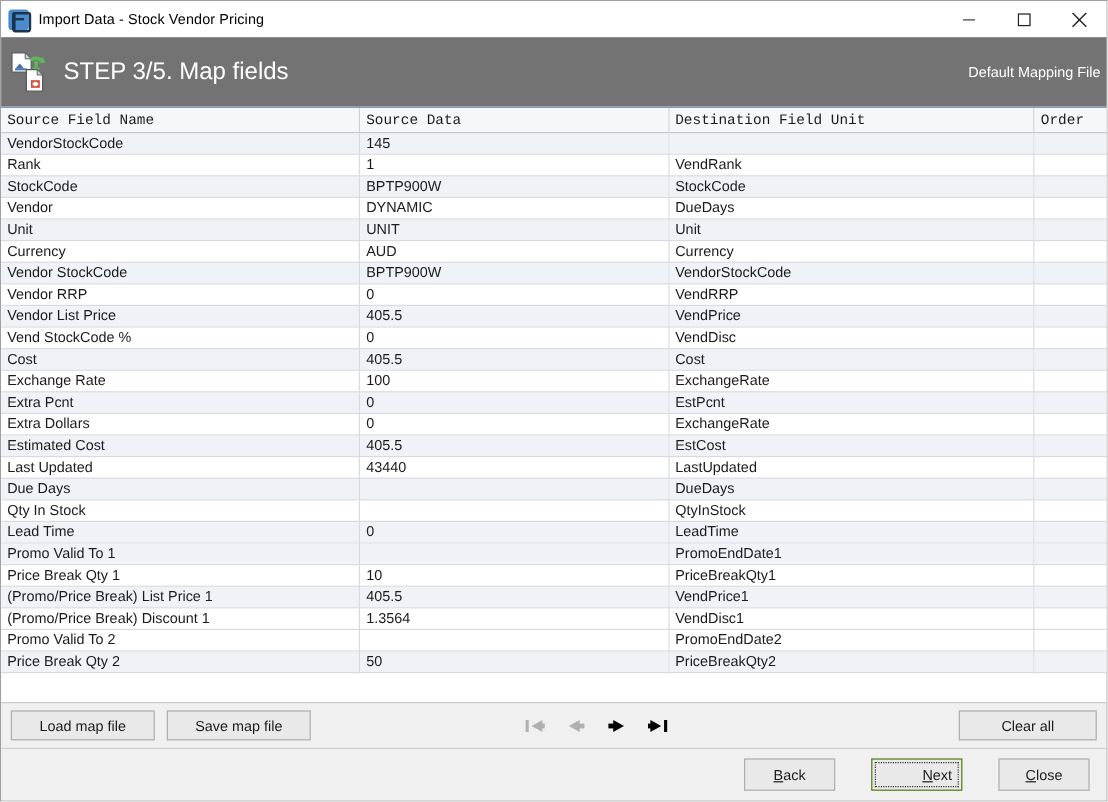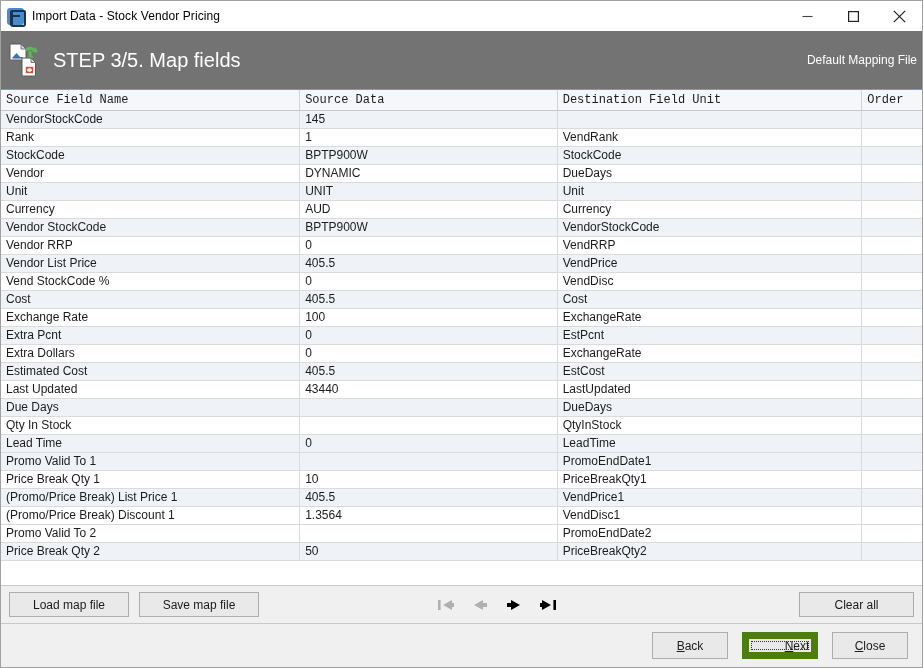--- a/index.html
+++ b/index.html
@@ -192,29 +192,29 @@
   
   .footer {
     flex: 0 0 auto;
     height: 44px;
     background: #f0f0f0;
     border-top: 1px solid #c8c8c8;
     display: flex;
     align-items: center;
     justify-content: flex-end;
     padding-right: 14px;
-    gap: 14px;
+    gap: 30px;
   }
   .btn-foot {
     width: 76px; height: 27px;
     background: #e9e9e9;
     border: 1px solid #adadad;
   }
   .btn-foot.focused {
-    border: 7px solid #4d7c0f;
+    border: 1px solid #4d7c0f;
     position: relative;
     padding-left: 40px;
   }
   .btn-foot.focused::after {
     content: "";
     position: absolute;
     left: 2px; right: 2px; top: 2px; bottom: 2px;
     border: 1px dotted #333;
     pointer-events: none;
   }

